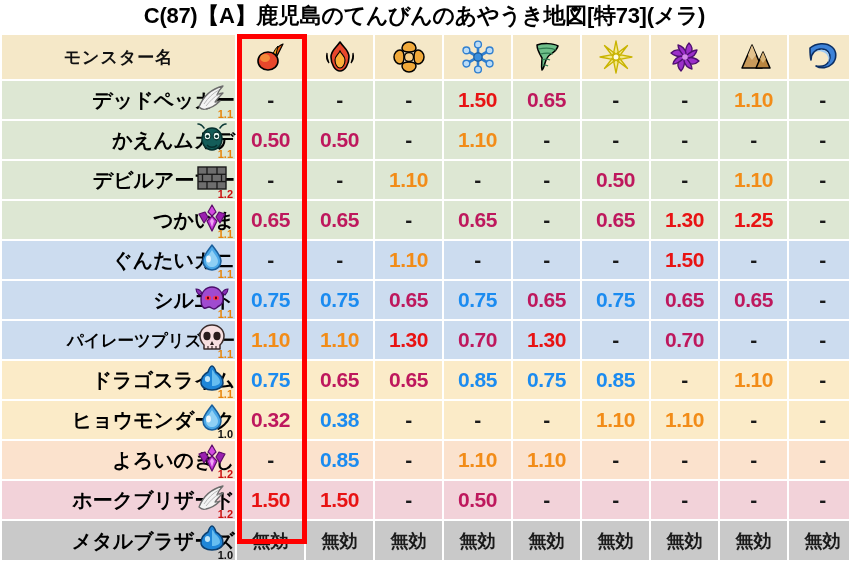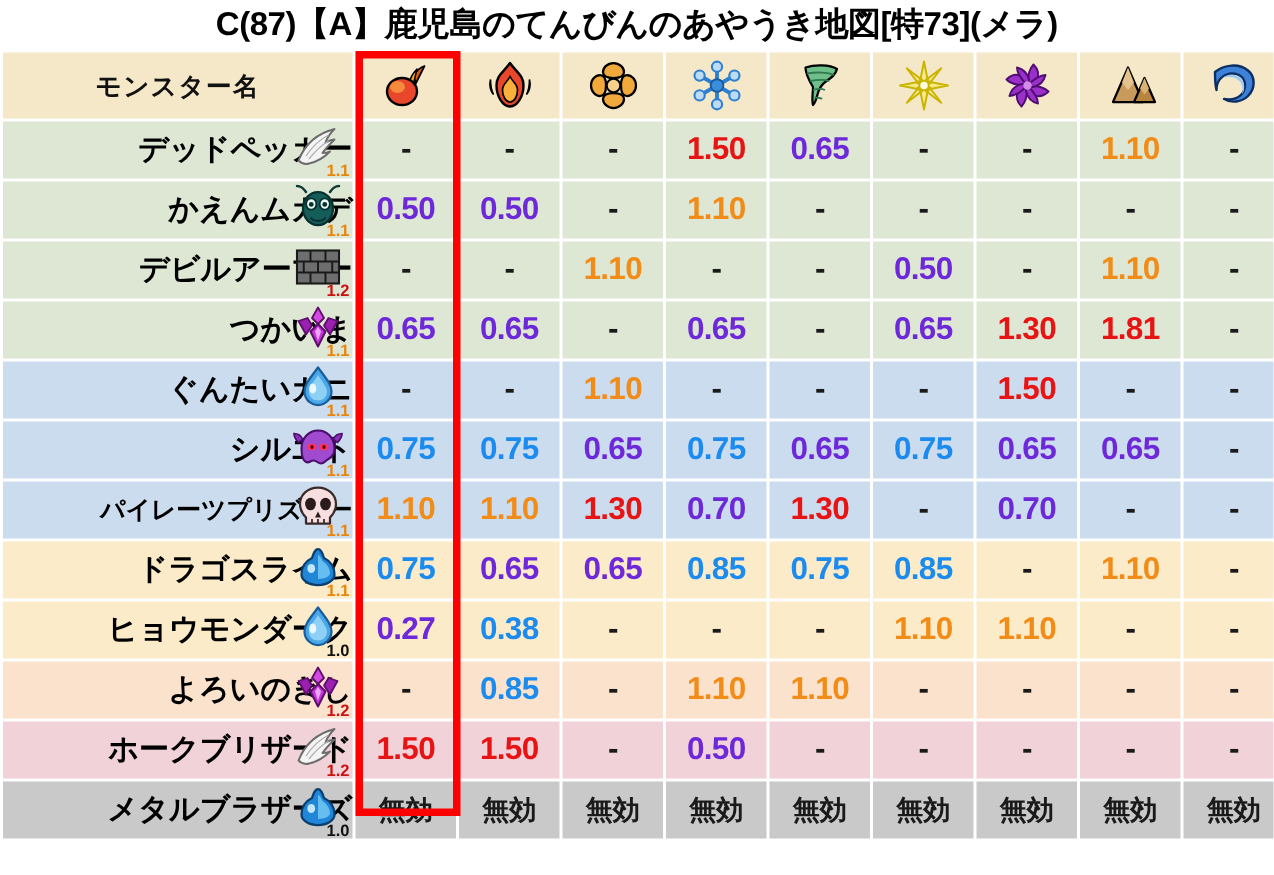--- a/index.html
+++ b/index.html
@@ -107,21 +107,21 @@
   .mmul.black  { color: #111111; }
 
   
   td.val {
     height: 38px;
     text-align: center;
     font-size: 21px;
     line-height: 38px;
     letter-spacing: -0.5px;
   }
-  .v-blue   { color: #6d28d9; }
+  .v-blue   { color: #be185d; }
   .v-ltblue { color: #1b8bf0; }
   .v-orange { color: #f28c18; }
   .v-red    { color: #e81313; }
   .v-dash   { color: #1a1a1a; }
   .v-null   { color: #1a1a1a; font-size: 18px; letter-spacing: 0; }
 
   
   .bg-green  { background: #dde7d3; }
   .bg-blue   { background: #ccdcef; }
   .bg-cream  { background: #fbebc8; }
@@ -343,21 +343,21 @@
                   <path d="M17 15l2 3-2 6-2-6z" fill="#eda6f5"></path>
                 </svg>
               </span><span class="mmul orange">1.1</span></td>
             <td class="val bg-green"><span class="v-blue">0.65</span></td>
             <td class="val bg-green"><span class="v-blue">0.65</span></td>
             <td class="val bg-green"><span class="v-dash">-</span></td>
             <td class="val bg-green"><span class="v-blue">0.65</span></td>
             <td class="val bg-green"><span class="v-dash">-</span></td>
             <td class="val bg-green"><span class="v-blue">0.65</span></td>
             <td class="val bg-green"><span class="v-red">1.30</span></td>
-            <td class="val bg-green"><span class="v-red">1.81</span></td>
+            <td class="val bg-green"><span class="v-red">1.25</span></td>
             <td class="val bg-green"><span class="v-dash">-</span></td>
           </tr>
           <tr>
             <td class="namecell bg-blue"><span class="mname">ぐんたいガニ</span><span class="micon">
                 <svg viewBox="0 0 34 30">
                   <path d="M17 2c5 7 9 11 9 16 0 5-4 9-9 9s-9-4-9-9c0-5 4-9 9-16z" fill="#4aa8e8" stroke="#1a5f9c" stroke-width="1.5" stroke-linejoin="round"></path>
                   <path d="M17 7c3 5 6 8 6 11 0 4-3 6-6 6s-6-2-6-6c0-3 3-6 6-11z" fill="#8fd0f5"></path>
                   <ellipse cx="13.5" cy="16" rx="2.4" ry="3.4" fill="#eaf7ff"></ellipse>
                 </svg>
               </span><span class="mmul orange">1.1</span></td>
@@ -436,21 +436,21 @@
             <td class="val bg-cream"><span class="v-dash">-</span></td>
           </tr>
           <tr>
             <td class="namecell bg-cream"><span class="mname">ヒョウモンダーク</span><span class="micon">
                 <svg viewBox="0 0 34 30">
                   <path d="M17 2c5 7 9 11 9 16 0 5-4 9-9 9s-9-4-9-9c0-5 4-9 9-16z" fill="#4aa8e8" stroke="#1a5f9c" stroke-width="1.5" stroke-linejoin="round"></path>
                   <path d="M17 7c3 5 6 8 6 11 0 4-3 6-6 6s-6-2-6-6c0-3 3-6 6-11z" fill="#8fd0f5"></path>
                   <ellipse cx="13.5" cy="16" rx="2.4" ry="3.4" fill="#eaf7ff"></ellipse>
                 </svg>
               </span><span class="mmul black">1.0</span></td>
-            <td class="val bg-cream"><span class="v-blue">0.27</span></td>
+            <td class="val bg-cream"><span class="v-blue">0.32</span></td>
             <td class="val bg-cream"><span class="v-ltblue">0.38</span></td>
             <td class="val bg-cream"><span class="v-dash">-</span></td>
             <td class="val bg-cream"><span class="v-dash">-</span></td>
             <td class="val bg-cream"><span class="v-dash">-</span></td>
             <td class="val bg-cream"><span class="v-orange">1.10</span></td>
             <td class="val bg-cream"><span class="v-orange">1.10</span></td>
             <td class="val bg-cream"><span class="v-dash">-</span></td>
             <td class="val bg-cream"><span class="v-dash">-</span></td>
           </tr>
           <tr>

